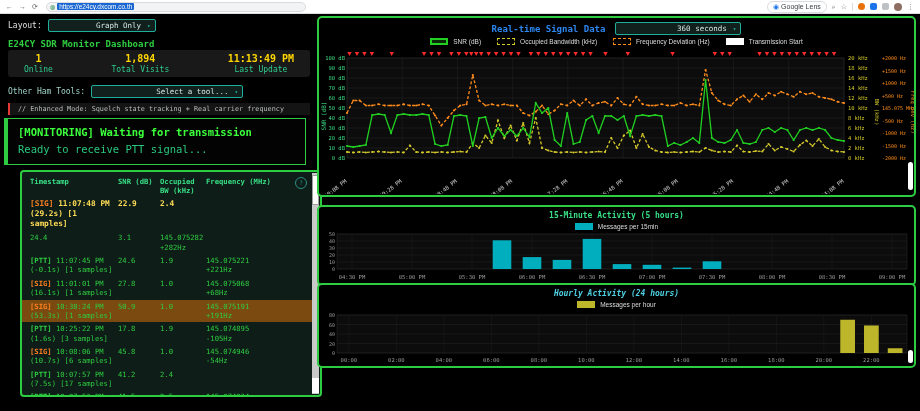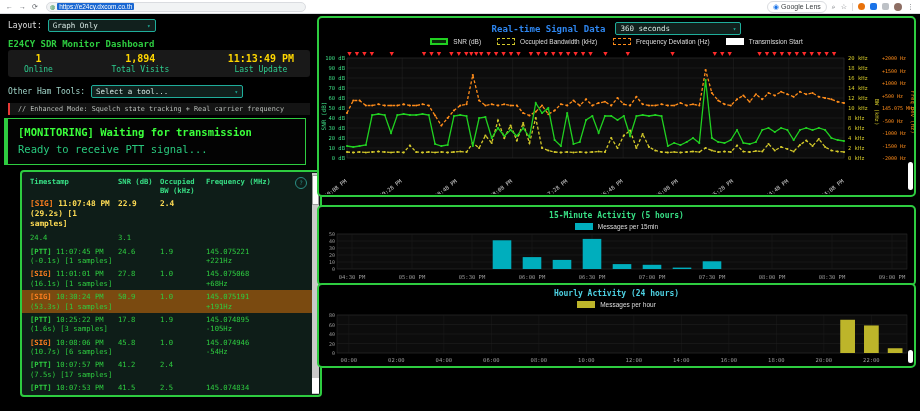--- a/index.html
+++ b/index.html
@@ -16,21 +16,21 @@
   .url-sel{background:#1967d2;color:#fff;font-size:6.5px;padding:0 2px;border-radius:1px;white-space:nowrap;}
   .chrome-right{margin-left:auto;display:flex;align-items:center;gap:5px;margin-right:6px;}
   .lens-pill{border:1px solid #dadce0;border-radius:7px;height:10px;display:flex;align-items:center;
              gap:2px;padding:0 5px;color:#3c4043;}
   .ext-dot{width:7px;height:7px;border-radius:50%;}
   .ext-sq{width:7px;height:7px;border-radius:2px;}
   .avatar{width:8px;height:8px;border-radius:50%;background:#8d6e63;}
   .vsep{width:1px;height:8px;background:#dadce0;}
   
   .lrow{position:absolute;display:flex;align-items:center;gap:6px;color:#e0e0e0;font-size:8px;}
-  .select{display:flex;align-items:center;justify-content:space-between;background:#11201d;
+  .select{display:flex;align-items:center;justify-content:flex-end;background:#11201d;
           border:1px solid #1fae9b;border-radius:2px;color:#d7e8e4;font-size:7.5px;
           padding:0 4px;height:13px;box-sizing:border-box;}
   .select .chev{color:#1fae9b;font-size:6px;margin-left:6px;}
   .app-title{position:absolute;left:8px;top:39px;color:#2ecc40;font-weight:bold;font-size:9px;}
   .stats{position:absolute;left:8px;top:50px;width:302px;height:27px;background:#191919;
          border-radius:3px;display:flex;justify-content:space-between;align-items:center;
          padding:2px 16px;box-sizing:border-box;}
   .stat{text-align:center;}
   .stat .v{color:#ffd700;font-weight:bold;font-size:10px;line-height:1.15;}
   .stat .l{color:#2ecc8f;font-size:8px;}
@@ -59,21 +59,21 @@
   .scroll-btm{position:absolute;right:1px;bottom:2px;width:7px;height:15px;background:#fff;}
   
   .panel{position:absolute;box-sizing:border-box;border:2px solid #2ecc40;border-radius:5px;background:#000;}
   #p1{left:317px;top:16px;width:599px;height:181px;}
   #p2{left:317px;top:205px;width:599px;height:81px;}
   #p3{left:317px;top:283px;width:599px;height:85px;}
   .p-titlerow{display:flex;justify-content:center;align-items:center;gap:10px;margin-top:3px;height:15px;}
   .p-title{font-weight:bold;font-size:9px;}
   #p1 .p-title{color:#2e86f0;}
   #p2 .p-title{color:#38df85;font-size:8px;}
-  #p3 .p-title{color:#4dd0e1;font-size:8px;}
+  #p3 .p-title{color:#4dd0e1;font-size:8px;font-style:italic;}
   .legend{display:flex;justify-content:center;align-items:center;gap:5px;height:10px;
           font-size:6.5px;color:#ddd;font-family:"Liberation Sans",sans-serif;}
   .sw{width:18px;height:7px;display:inline-block;box-sizing:border-box;}
   .sw-snr{border:2px solid #21d021;background:#0a2a0a;}
   .sw-bw{border:1px dashed #d4c92a;}
   .sw-dev{border:1px dashed #ff8c1a;}
   .sw-trans{background:#fff;}
   .sw-15{background:#00aebd;}
   .sw-24{background:#bdb52a;}
   .lg-gap{width:6px;}
@@ -156,20 +156,24 @@
   </div>
   <div>
       <div class="trow latest">
         <div><span class="tag-SIG">[SIG] </span><span>11:07:48 PM</span><div>(29.2s) [1 samples]</div></div>
         <div>22.9</div>
         <div>2.4</div>
       </div>
       <div class="trow normal">
         <div>24.4</div>
         <div>3.1</div>
+        <div>
+          <div>145.075282</div>
+          <div>+282Hz</div>
+        </div>
       </div>
       <div class="trow normal">
         <div><span class="tag-PTT">[PTT] </span><span>11:07:45 PM</span><div>(-0.1s) [1 samples]</div></div>
         <div>24.6</div>
         <div>1.9</div>
         <div>
           <div>145.075221</div>
           <div>+221Hz</div>
         </div>
       </div>

